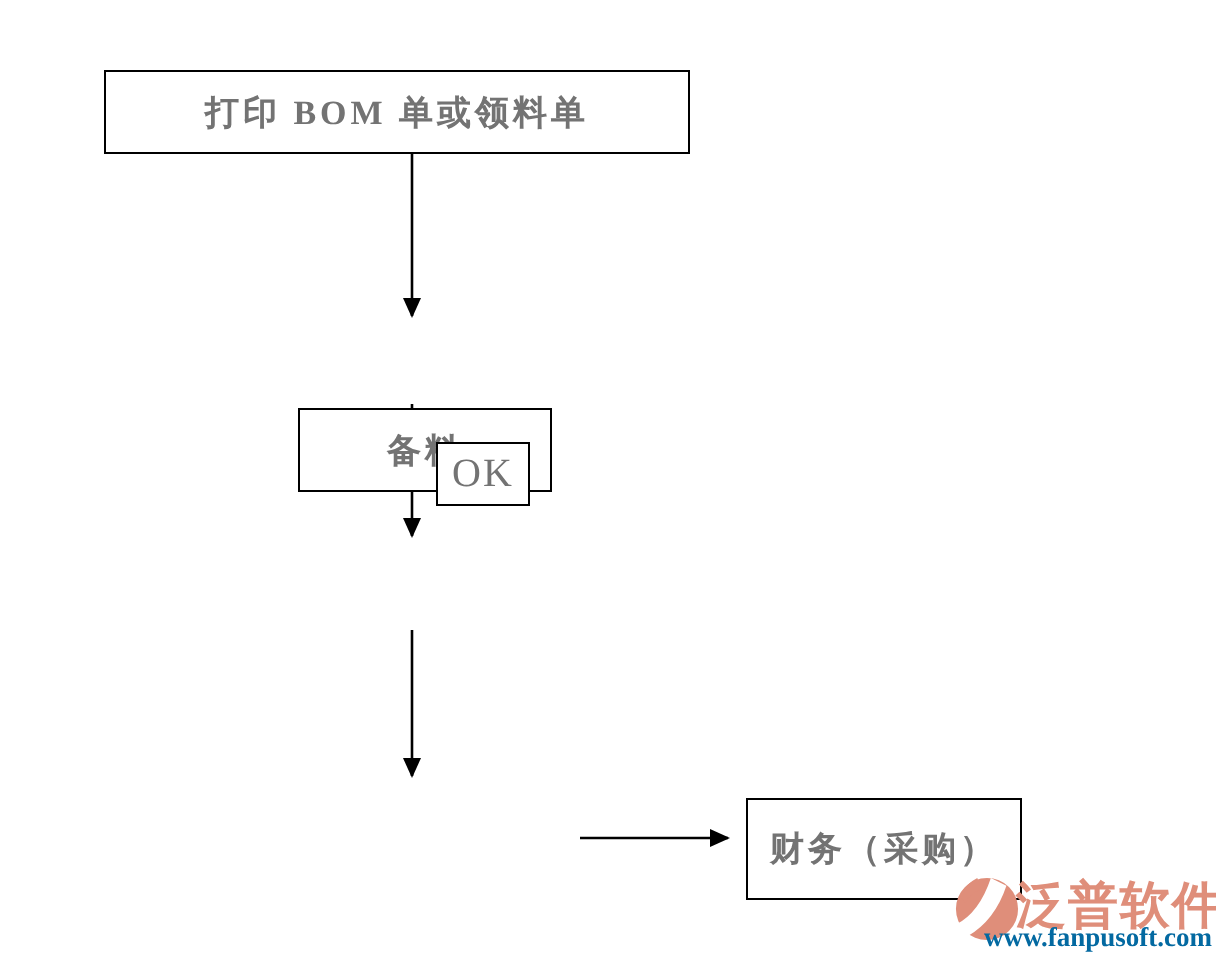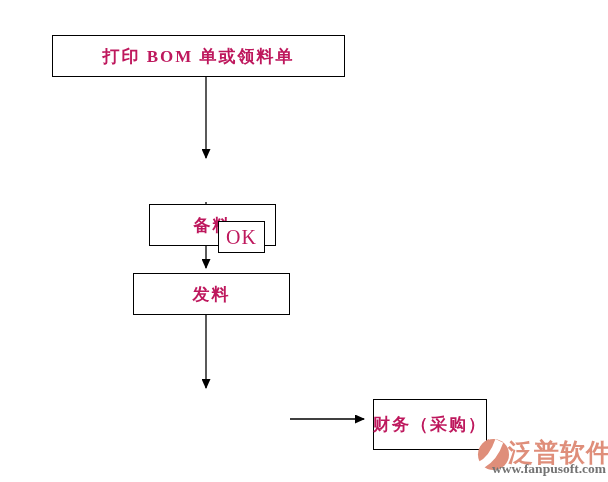--- a/index.html
+++ b/index.html
@@ -24,33 +24,33 @@
     pointer-events: none;
   }
   .node {
     position: absolute;
     box-sizing: border-box;
     border: 1px solid #000000;
     background: #ffffff;
     display: flex;
     align-items: center;
     justify-content: center;
-    color: #be185d;
+    color: #737373;
     font-weight: bold;
     font-size: 17px;
     letter-spacing: 2px;
     white-space: nowrap;
   }
   .node-print    { left: 52px;  top: 35px;  width: 293px; height: 42px; }
   .node-prepare  { left: 149px; top: 160px; width: 127px; height: 42px; margin-top: 44px; }
   .node-ok       { left: 218px; top: 221px; width: 47px;  height: 32px;
                    font-weight: normal; font-size: 20px; letter-spacing: 1px; }
   .node-issue    { left: 133px; top: 273px; width: 157px; height: 42px; }
   .node-outbound { left: 133px; top: 398px; width: 157px; height: 52px; }
-  .node-finance  { left: 373px; top: 399px; width: 114px; height: 51px; }
+  .node-finance  { left: 373px; top: 399px; width: 138px; height: 51px; }
 
   .watermark-logo {
     position: absolute;
     left: 477px;
     top: 438px;
     width: 33px;
     height: 33px;
   }
   .watermark-brand {
     position: absolute;
@@ -92,30 +92,27 @@
   </div>
 
   <div class="node node-prepare">
     <span>备料</span>
   </div>
 
   <div class="node node-ok">
     <span>OK</span>
   </div>
 
-  <div class="node node-issue">
-    <span>发料</span>
-  </div>
 
 
   <div class="node node-finance">
     <span>财务（采购）</span>
   </div>
 
   <svg class="watermark-logo" viewBox="0 0 34 34" xmlns="http://www.w3.org/2000/svg">
     <circle cx="17" cy="17" r="16" fill="#df8e7a"></circle>
     <path d="M1 25 Q13 19 19 1 L27 5 Q21 23 7 31 Z" fill="#ffffff"></path>
     <path d="M3 10 Q6 4 12 1 L14 7 Q8 9 6 14 Z" fill="#df8e7a"></path>
   </svg>
   <div class="watermark-brand" style="color:#df8e7a;">泛普软件</div>
-  <div class="watermark-url" style="color:#737373;">www.fanpusoft.com</div>
+  <div class="watermark-url" style="color:#0369a1;">www.fanpusoft.com</div>
 
 </div>
 
 </body></html>

